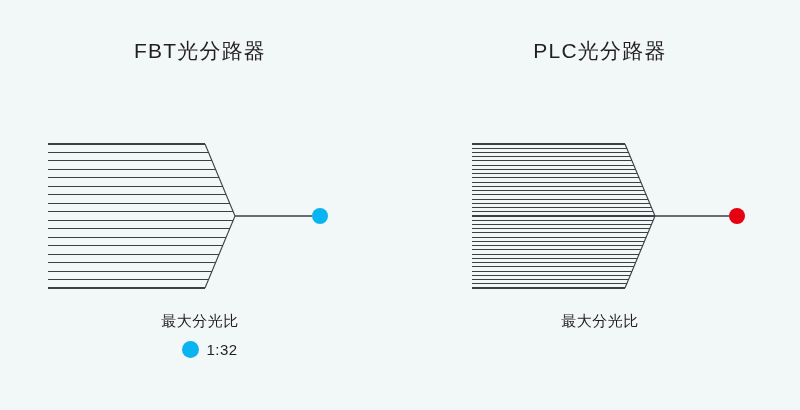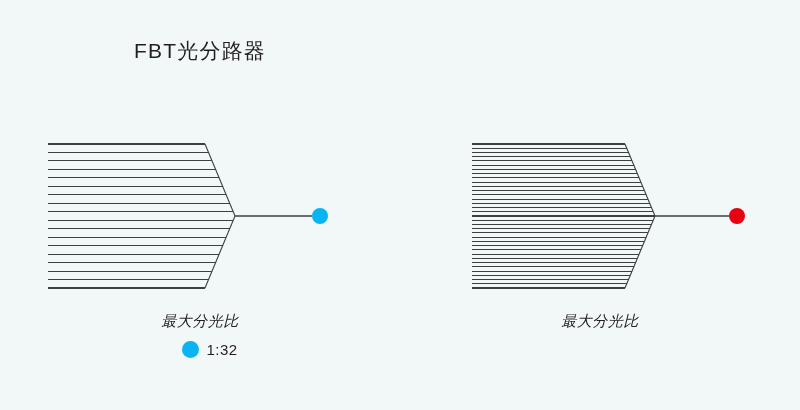--- a/index.html
+++ b/index.html
@@ -62,21 +62,20 @@
     top: 310px;
     width: 400px;
     text-align: center;
   }
   .legend-title {
     font-size: 15px;
     color: #231f20;
     letter-spacing: 0.5px;
     line-height: 22px;
     white-space: nowrap;
-    font-style: italic;
   }
   .legend-row {
     margin-top: 9px;
     display: flex;
     align-items: flex-end;
     justify-content: center;
     gap: 8px;
     margin-left: 24px;
   }
   .legend-dot {
@@ -134,20 +133,21 @@
     <div class="legend">
       <div class="legend-title">最大分光比</div>
       <div class="legend-row">
         <span class="legend-dot cyan"></span>
         <span class="legend-value">1:32</span>
       </div>
     </div>
   </div>
 
   <div class="panel right">
+    <div class="panel-title">PLC光分路器</div>
     <div class="diagram">
       <svg id="svg-plc" viewBox="0 0 400 180" xmlns="http://www.w3.org/2000/svg">
           <g>
             <line x1="72" y1="19" x2="225" y2="19" stroke="#3c4043" stroke-width="1.1" shape-rendering="crispEdges"></line>
             <line x1="72" y1="23.235294117647058" x2="226.76470588235293" y2="23.235294117647058" stroke="#3c4043" stroke-width="1.1" shape-rendering="crispEdges"></line>
             <line x1="72" y1="27.470588235294116" x2="228.52941176470588" y2="27.470588235294116" stroke="#3c4043" stroke-width="1.1" shape-rendering="crispEdges"></line>
             <line x1="72" y1="31.705882352941174" x2="230.2941176470588" y2="31.705882352941174" stroke="#3c4043" stroke-width="1.1" shape-rendering="crispEdges"></line>
             <line x1="72" y1="35.94117647058823" x2="232.05882352941177" y2="35.94117647058823" stroke="#3c4043" stroke-width="1.1" shape-rendering="crispEdges"></line>
             <line x1="72" y1="40.17647058823529" x2="233.8235294117647" y2="40.17647058823529" stroke="#3c4043" stroke-width="1.1" shape-rendering="crispEdges"></line>
             <line x1="72" y1="44.41176470588235" x2="235.58823529411765" y2="44.41176470588235" stroke="#3c4043" stroke-width="1.1" shape-rendering="crispEdges"></line>

